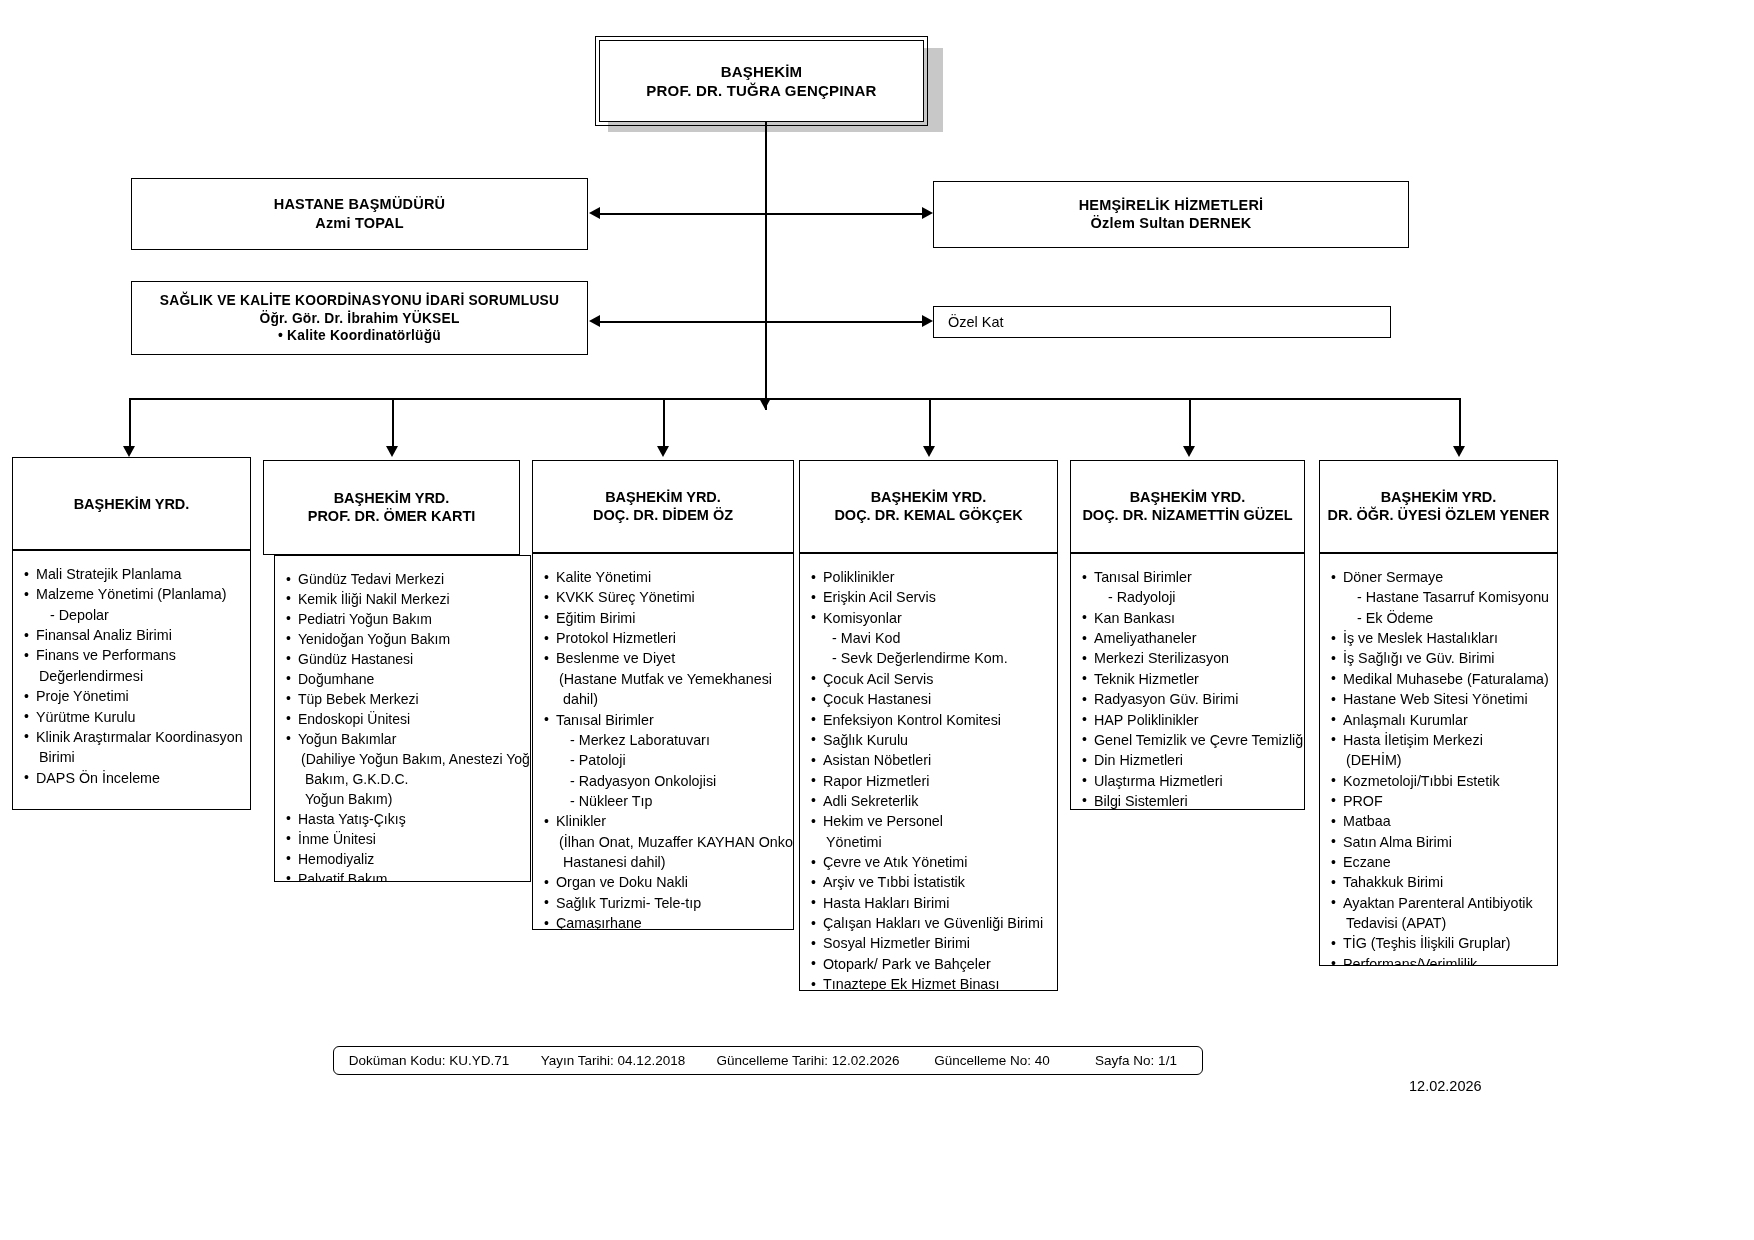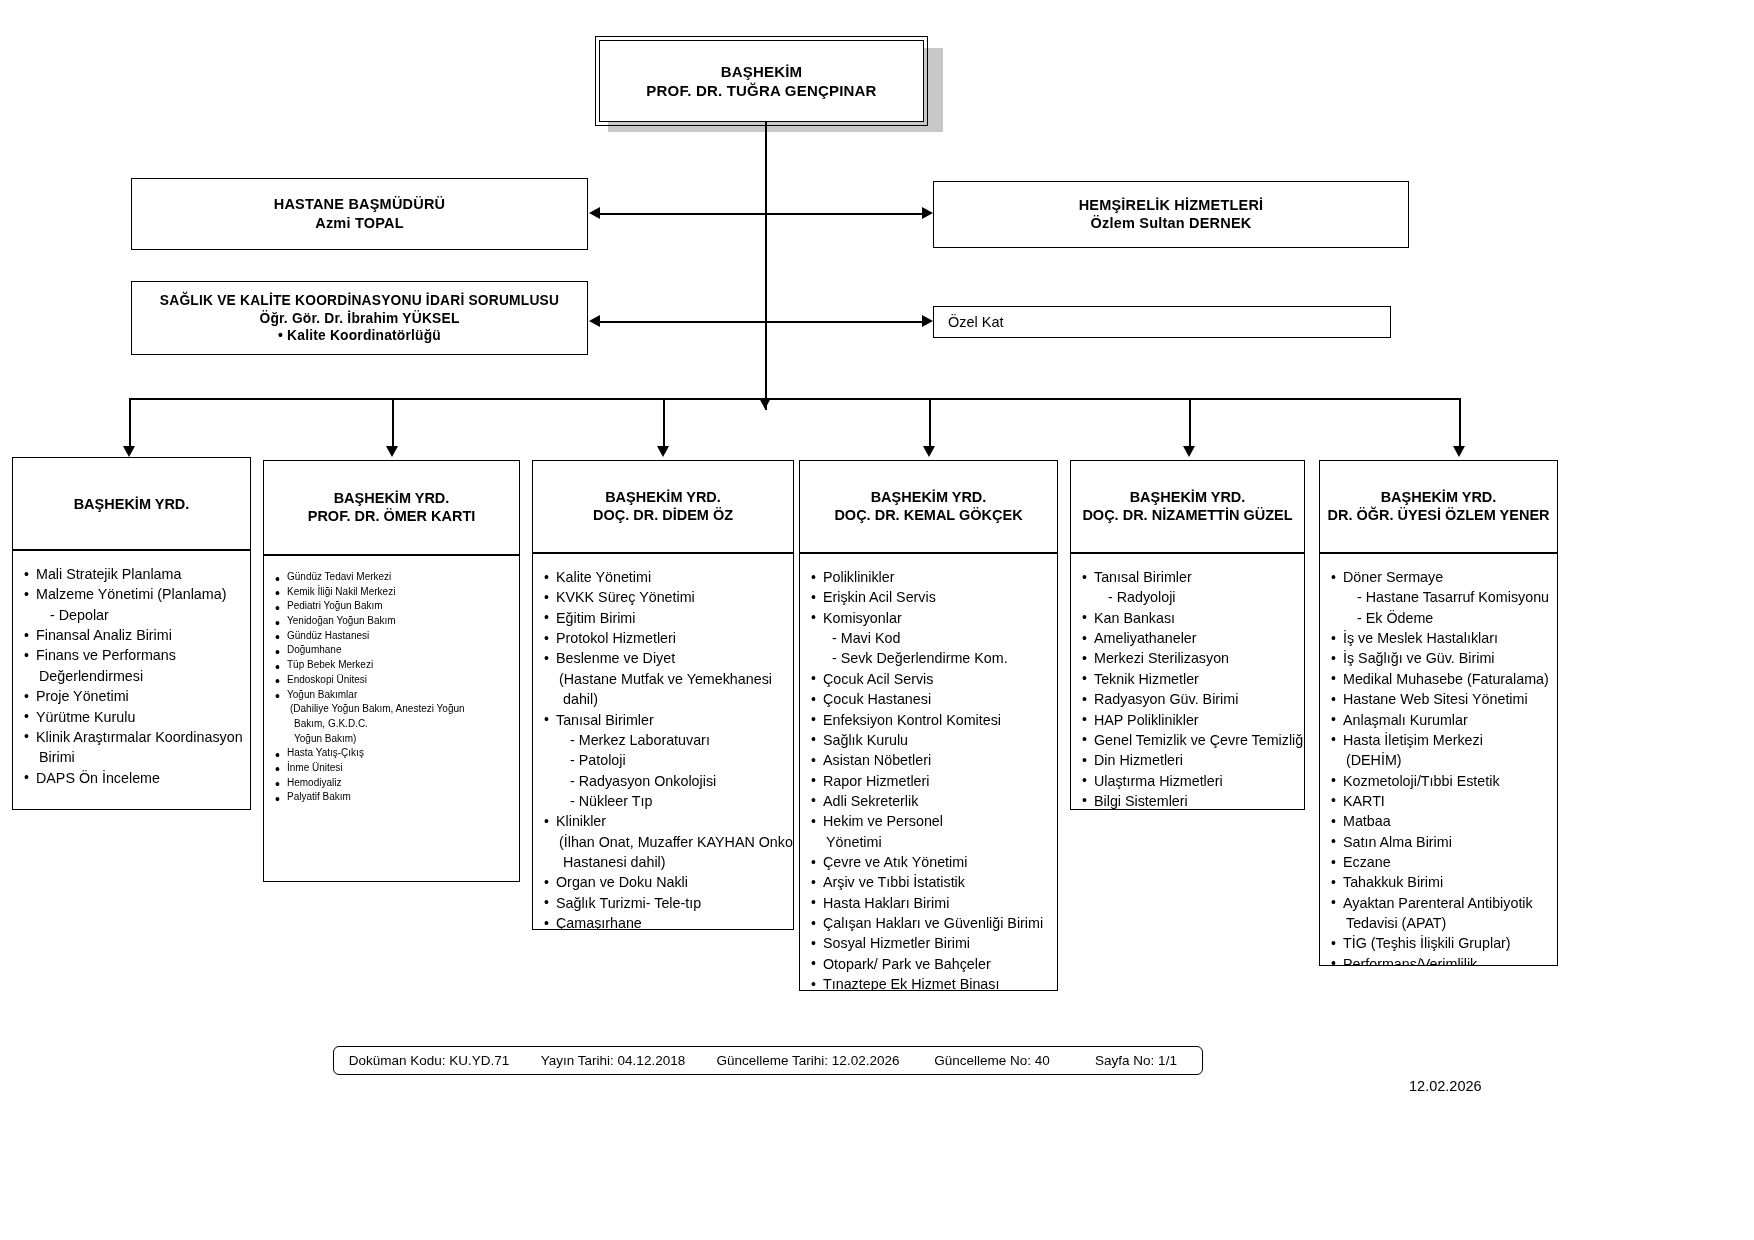--- a/index.html
+++ b/index.html
@@ -259,21 +259,21 @@
         <li class="bullet">DAPS Ön İnceleme</li>
       </ul>
   </div>
 
   <div class="vc-head" style="left:263px; top:460px; width:257px; height:95px;">
     <div class="inner">
       <div>BAŞHEKİM YRD.</div>
       <div>PROF. DR. ÖMER KARTI</div>
     </div>
   </div>
-  <div class="vc-list" style="left:263px; top:555px; width:257px; height:327px; font-size:10px;">
+  <div class="vc-list" style="left:274px; top:555px; width:257px; height:327px; font-size:14px;">
     <ul>
         <li class="bullet">Gündüz Tedavi Merkezi</li>
         <li class="bullet">Kemik İliği Nakil Merkezi</li>
         <li class="bullet">Pediatri Yoğun Bakım</li>
         <li class="bullet">Yenidoğan Yoğun Bakım</li>
         <li class="bullet">Gündüz Hastanesi</li>
         <li class="bullet">Doğumhane</li>
         <li class="bullet">Tüp Bebek Merkezi</li>
         <li class="bullet">Endoskopi Ünitesi</li>
         <li class="bullet">Yoğun Bakımlar</li>
@@ -383,21 +383,21 @@
         <li class="sub">- Hastane Tasarruf Komisyonu</li>
         <li class="sub">- Ek Ödeme</li>
         <li class="bullet">İş ve Meslek Hastalıkları</li>
         <li class="bullet">İş Sağlığı ve Güv. Birimi</li>
         <li class="bullet">Medikal Muhasebe (Faturalama)</li>
         <li class="bullet">Hastane Web Sitesi Yönetimi</li>
         <li class="bullet">Anlaşmalı Kurumlar</li>
         <li class="bullet">Hasta İletişim Merkezi</li>
         <li class="cont">(DEHİM)</li>
         <li class="bullet">Kozmetoloji/Tıbbi Estetik</li>
-        <li class="bullet">KARTI</li>
+        <li class="bullet">PROF</li>
         <li class="bullet">Matbaa</li>
         <li class="bullet">Satın Alma Birimi</li>
         <li class="bullet">Eczane</li>
         <li class="bullet">Tahakkuk Birimi</li>
         <li class="bullet">Ayaktan Parenteral Antibiyotik</li>
         <li class="cont">Tedavisi (APAT)</li>
         <li class="bullet">TİG (Teşhis İlişkili Gruplar)</li>
         <li class="bullet">Performans/Verimlilik</li>
       </ul>
   </div>

